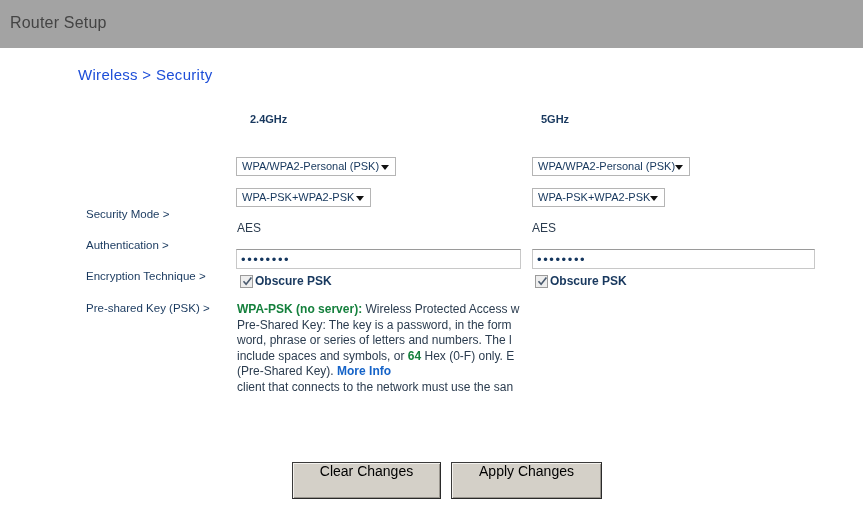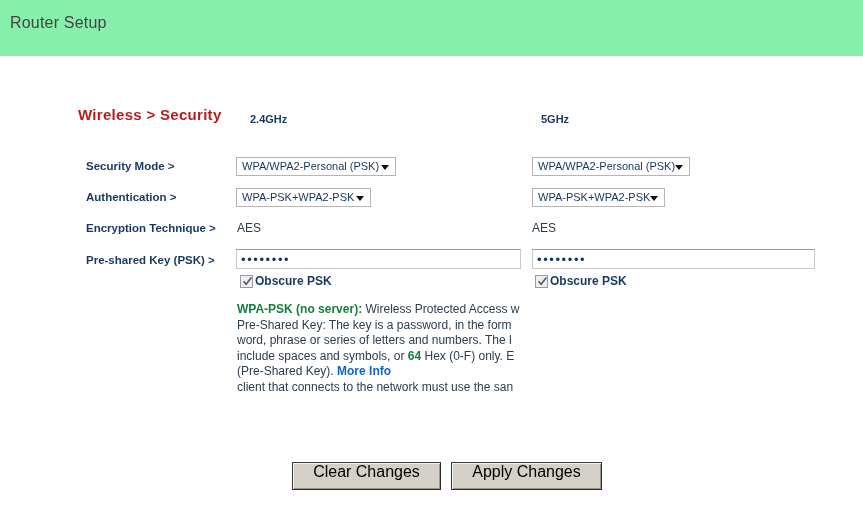--- a/index.html
+++ b/index.html
@@ -12,61 +12,61 @@
     background: #ffffff;
     font-family: "Liberation Sans", sans-serif;
     overflow: hidden;
     position: relative;
   }
 
   
   #titlebar {
     position: absolute;
     left: 0; top: 0;
-    width: 863px; height: 56px;
-    background: #86efac;
+    width: 863px; height: 48px;
+    background: #a3a3a3;
   }
   #titlebar-text {
     position: absolute;
     left: 10px; top: 14px;
     font-size: 16px;
     color: #444444;
     letter-spacing: 0.2px;
   }
 
   
   #page-heading {
     position: absolute;
     left: 78px; top: 66px;
     font-size: 15px;
-    font-weight: bold;
-    color: #b91c1c;
+    font-weight: normal;
+    color: #1d4ed8;
     letter-spacing: 0.3px;
-    margin-top: 40px;
   }
 
   
   .col-head {
     position: absolute;
     top: 113px;
     font-size: 11px;
     font-weight: bold;
     color: #18385e;
   }
   #col-head-24 { left: 250px; }
   #col-head-5  { left: 541px; }
 
   
   .row-label {
     position: absolute;
     left: 86px;
     font-size: 11.5px;
-    font-weight: bold;
+    font-weight: normal;
     color: #18385e;
     white-space: nowrap;
+    margin-top: 48px;
   }
   #label-security-mode { top: 160px; }
   #label-authentication { top: 191px; }
   #label-encryption { top: 222px; }
   #label-psk { top: 254px; }
 
   
   .sel {
     position: absolute;
     height: 19px;
@@ -180,29 +180,29 @@
     color: #1563c8;
     font-weight: bold;
     text-decoration: none;
     cursor: pointer;
   }
 
   
   .btn {
     position: absolute;
     top: 462px;
-    height: 28px;
+    height: 37px;
     box-sizing: border-box;
     background: #d4d0c8;
     border: 1px solid #3a3a3a;
     border-right-color: #2a2a2a;
     border-bottom-color: #2a2a2a;
     box-shadow: inset 1px 1px 0 #f4f2ee, inset -1px -1px 0 #9a968f;
     font-family: "Liberation Sans", sans-serif;
-    font-size: 16px;
+    font-size: 14px;
     color: #000000;
     text-align: center;
     line-height: 17px;
     cursor: pointer;
     white-space: nowrap;
   }
   #btn-clear { left: 292px; width: 149px; }
   #btn-apply { left: 451px; width: 151px; }
 </style>
 </head>

